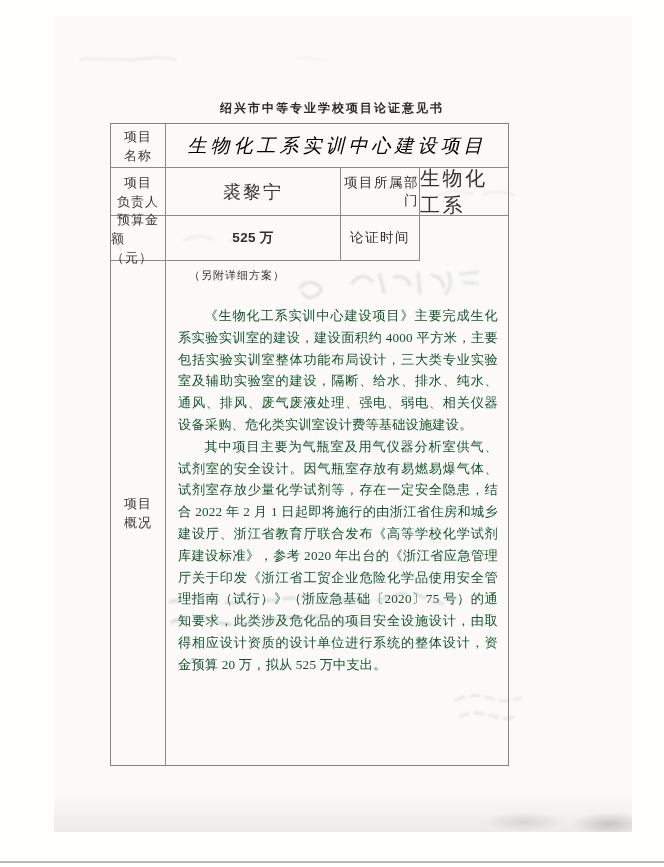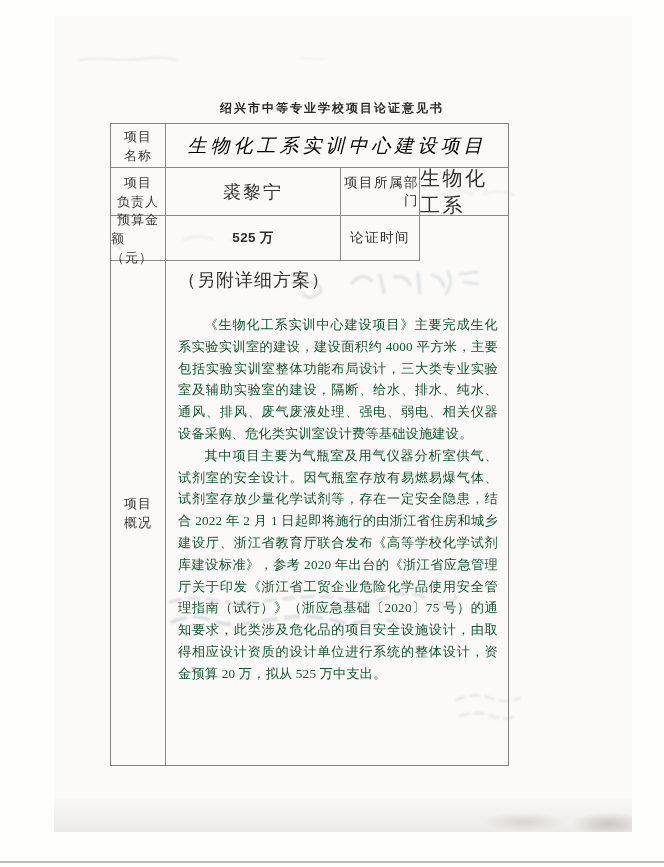--- a/index.html
+++ b/index.html
@@ -57,21 +57,21 @@
   .leader-value { font-size:18px; letter-spacing:2px; }
   .key-cell { font-size:13.5px; letter-spacing:1.5px; }
   .dept-value { font-size:20px; letter-spacing:2.5px; }
   .budget-value, .time-value {
     font-family:"Liberation Sans","DejaVu Sans",sans-serif;
     font-weight:700; font-size:13.5px; color:#2e2d2a; letter-spacing:0.3px;
   }
   .overview-cell {
     flex:1; display:block; padding:7px 10px 0 12px;
   }
-  .overview-note { font-size:18px; letter-spacing:1px; margin:0 0 22px 0; }
+  .overview-note { font-size:11px; letter-spacing:1px; margin:0 0 22px 11px; }
   .para {
     font-size:13.2px; line-height:21.8px; letter-spacing:0.2px;
     text-align:justify; text-indent:2em; margin:0; color:#14532d;
   }
   .artifacts { position:absolute; left:0; top:0; pointer-events:none; }
 </style>
 </head>
 <body>
 
 <div class="page">

